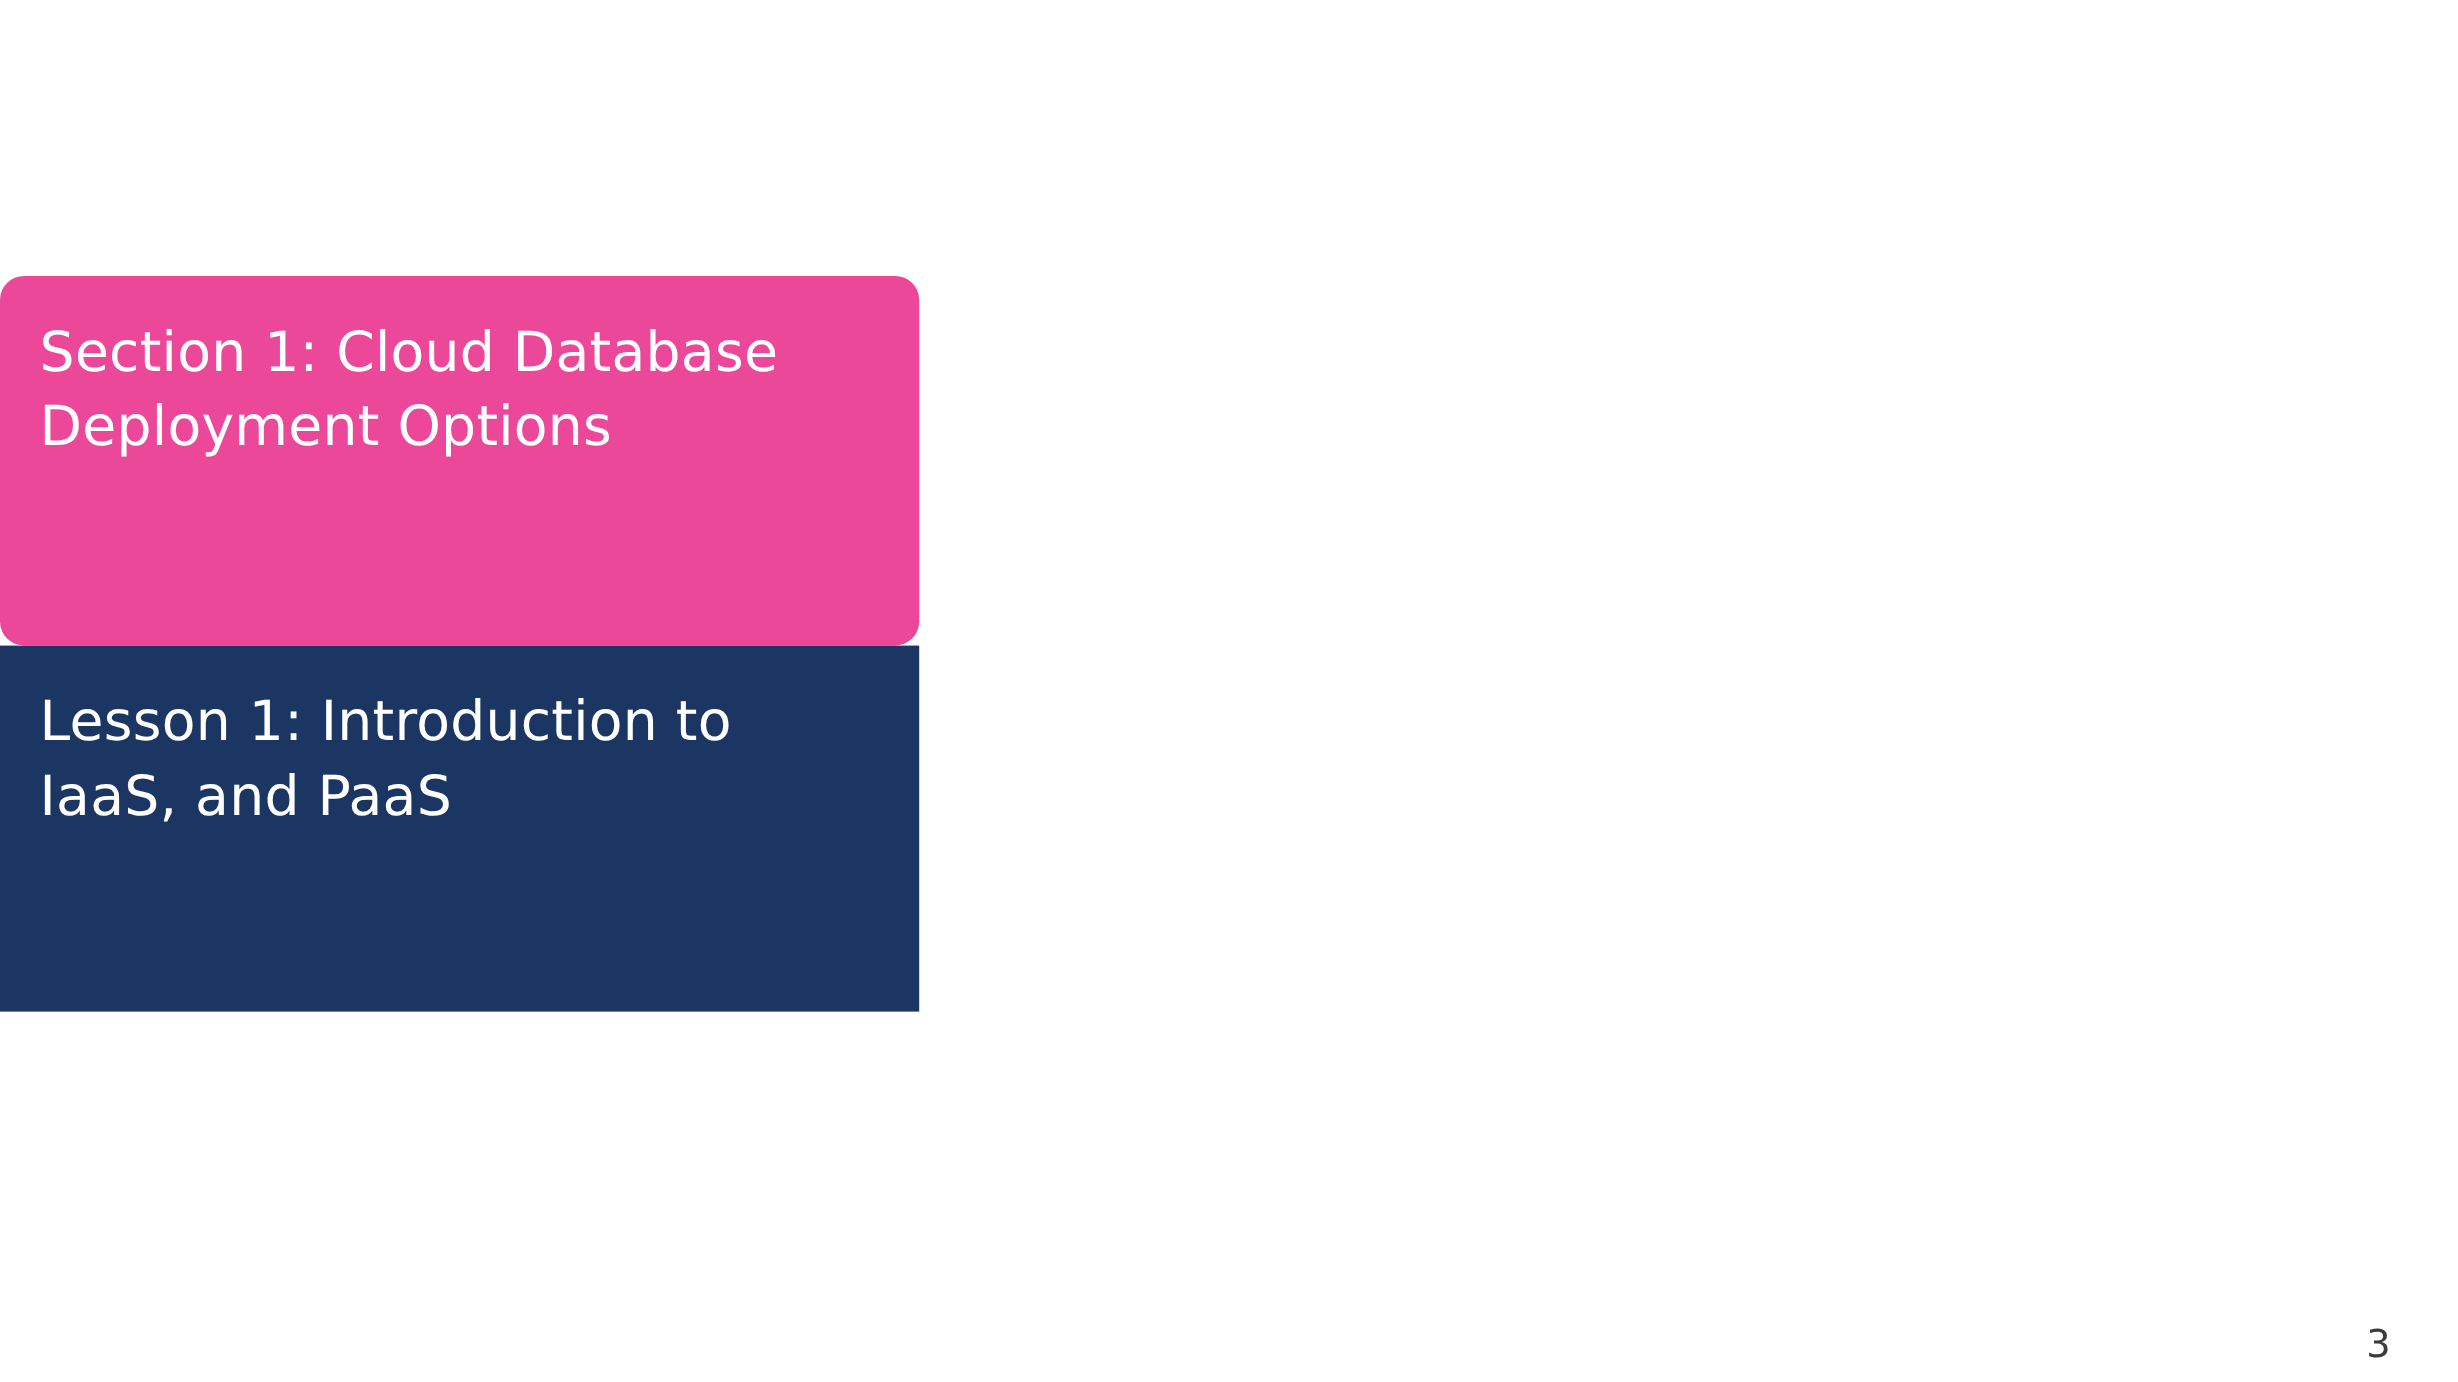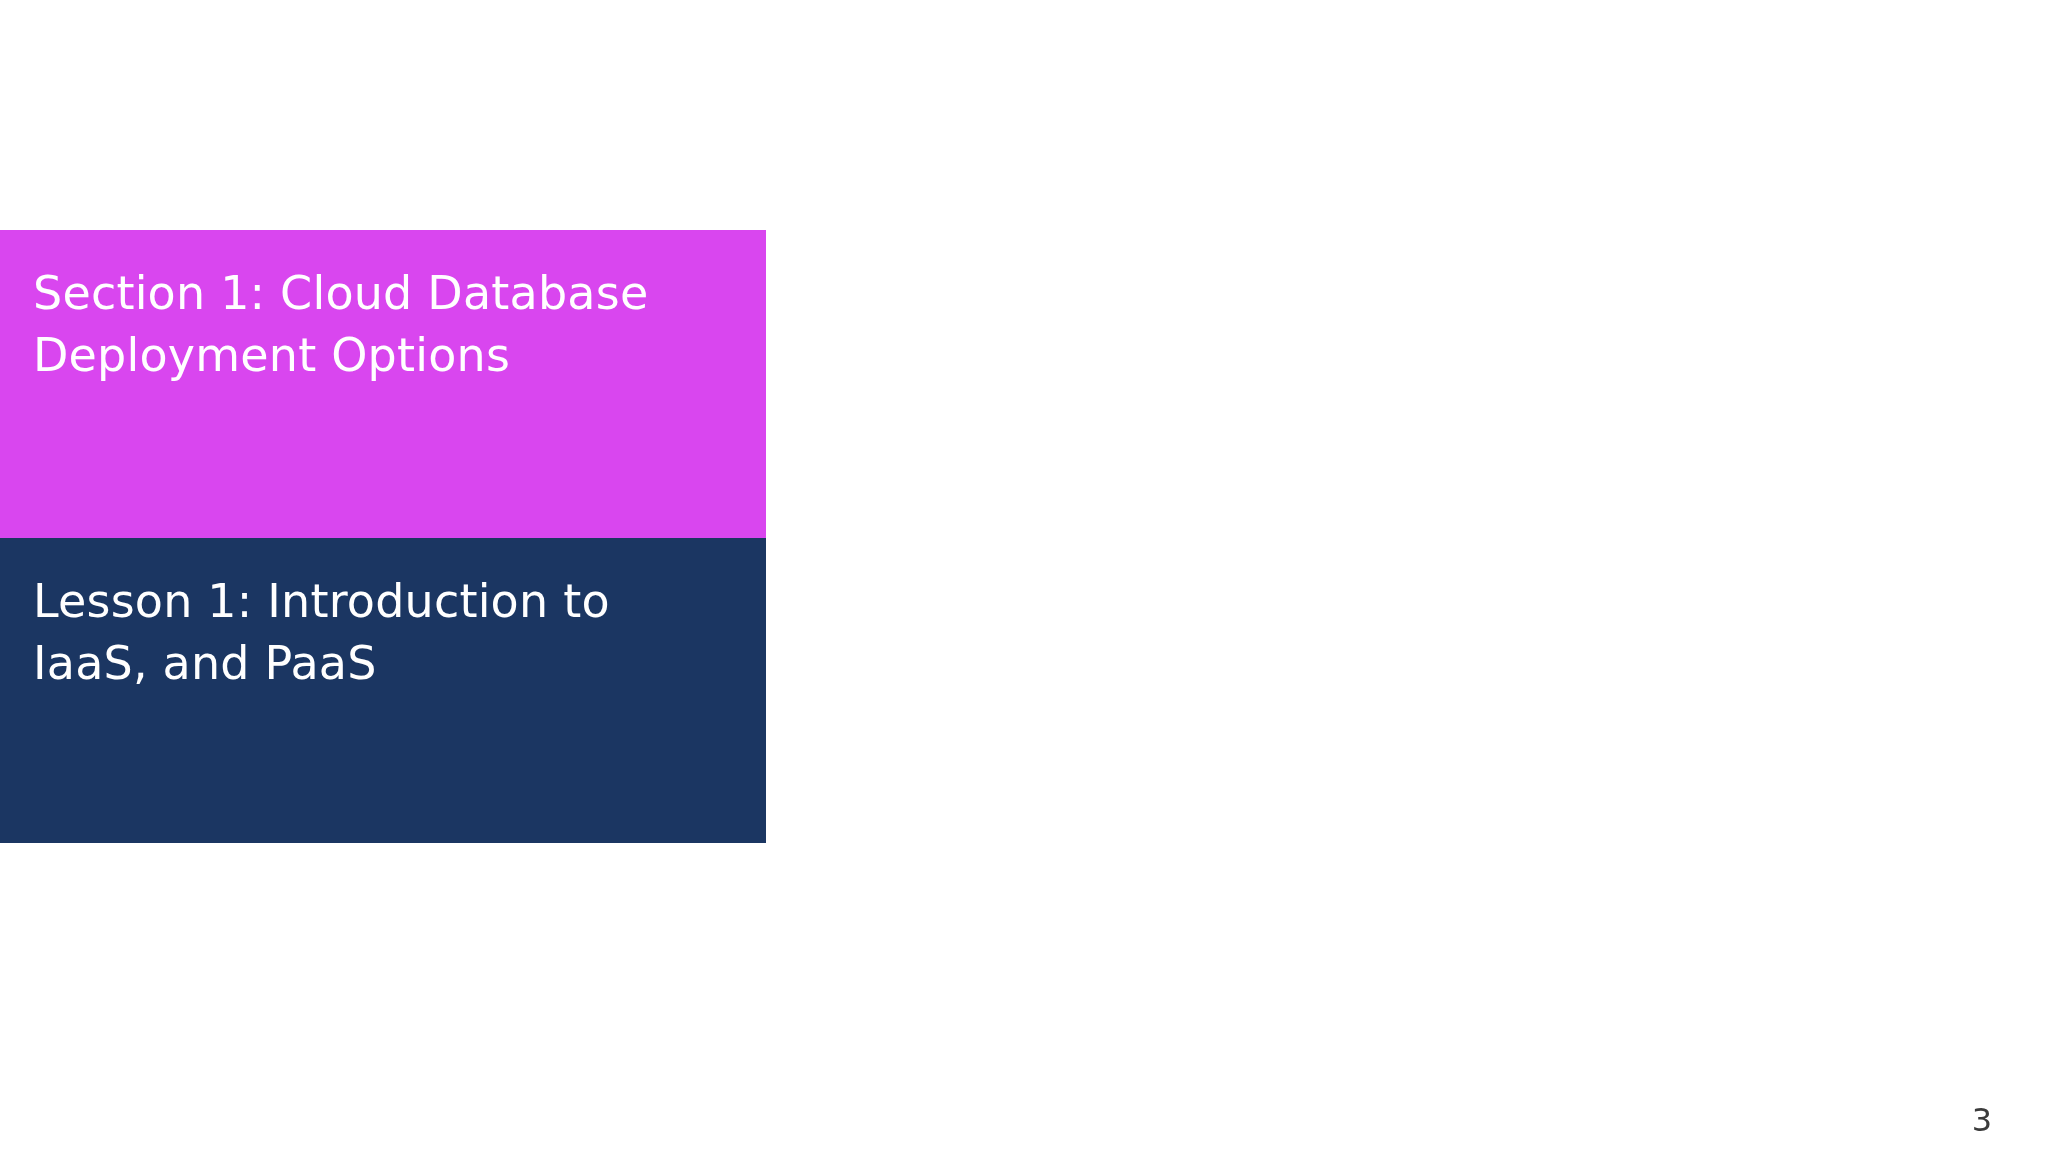--- a/index.html
+++ b/index.html
@@ -24,23 +24,24 @@
     background: #ffffff;
   }
 
   
   .section-block {
     position: absolute;
     left: 0px;
     top: 230px;
     width: 766px;
     height: 308px;
-    background: #d946ef;
+    background: #ec4899;
     box-sizing: border-box;
     padding: 32px 36px 0 33px;
+    border-radius: 20px;
   }
   .section-title {
     color: #ffffff;
     font-size: 46px;
     line-height: 62px;
     font-weight: 400;
     letter-spacing: 0.2px;
     white-space: pre-line;
     margin: 0;
   }

